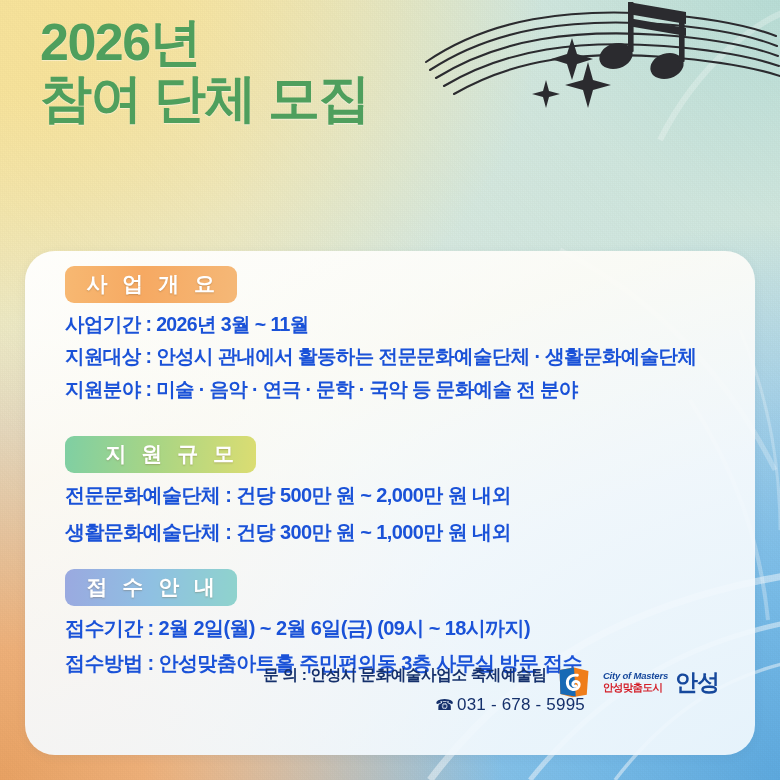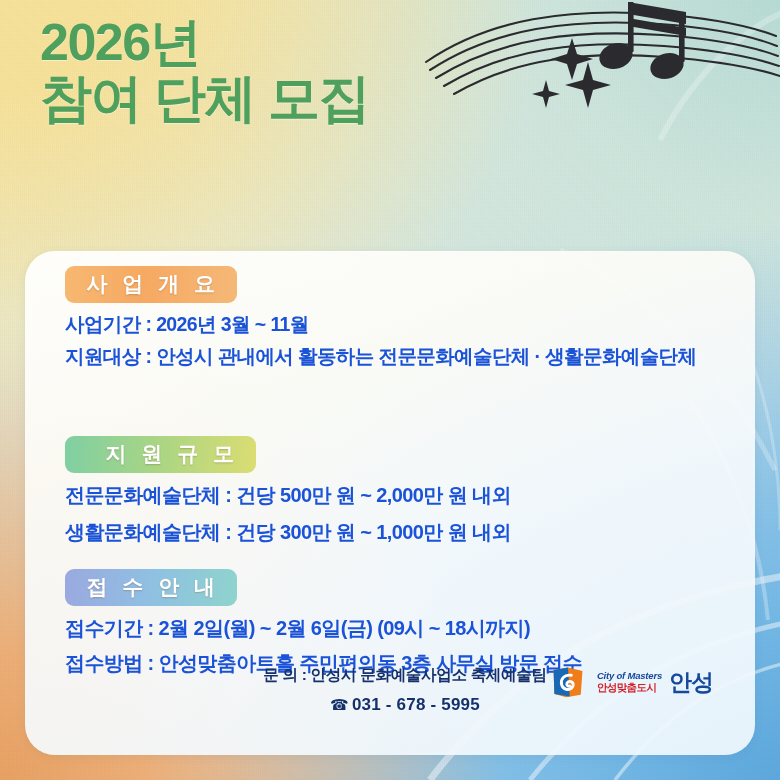--- a/index.html
+++ b/index.html
@@ -159,30 +159,31 @@
   .contact-line {
     font-size: 15.5px;
     font-weight: 700;
     letter-spacing: -0.3px;
     line-height: 1.0;
     margin-bottom: 12px;
     white-space: nowrap;
   }
   .contact-phone {
     font-size: 17px;
-    font-weight: 700;
+    font-weight: 400;
     letter-spacing: 0.2px;
     white-space: nowrap;
+    text-align: right;
   }
   .phone-icon { font-size: 15px; margin-right: 3px; }
 
   
   .logo {
     position: absolute;
-    right: 42px;
+    right: 36px;
     top: 2px;
     display: flex;
     align-items: center;
     gap: 12px;
   }
   .logo-mark { width: 34px; height: 34px; flex: 0 0 auto; }
   .logo-text { display: flex; align-items: center; gap: 7px; }
   .logo-words { line-height: 1.05; }
   .logo-en {
     font-size: 9.5px;
@@ -260,20 +261,21 @@
   </div>
 
   <div class="card">
     <div class="card-inner">
 
       <div class="sec sec-1">
         <span class="pill pill-overview">사 업 개 요</span>
         <div class="lines">
           <div class="line">사업기간 : 2026년 3월 ~ 11월</div>
           <div class="line">지원대상 : 안성시 관내에서 활동하는 전문문화예술단체 · 생활문화예술단체</div>
+          <div class="line">지원분야 : 미술 · 음악 · 연극 · 문학 · 국악 등 문화예술 전 분야</div>
         </div>
       </div>
 
       <div class="sec sec-2">
         <span class="pill pill-scale">지 원 규 모</span>
         <div class="lines">
           <div class="line">전문문화예술단체 : 건당 500만 원 ~ 2,000만 원 내외</div>
           <div class="line">생활문화예술단체 : 건당 300만 원 ~ 1,000만 원 내외</div>
         </div>
       </div>

